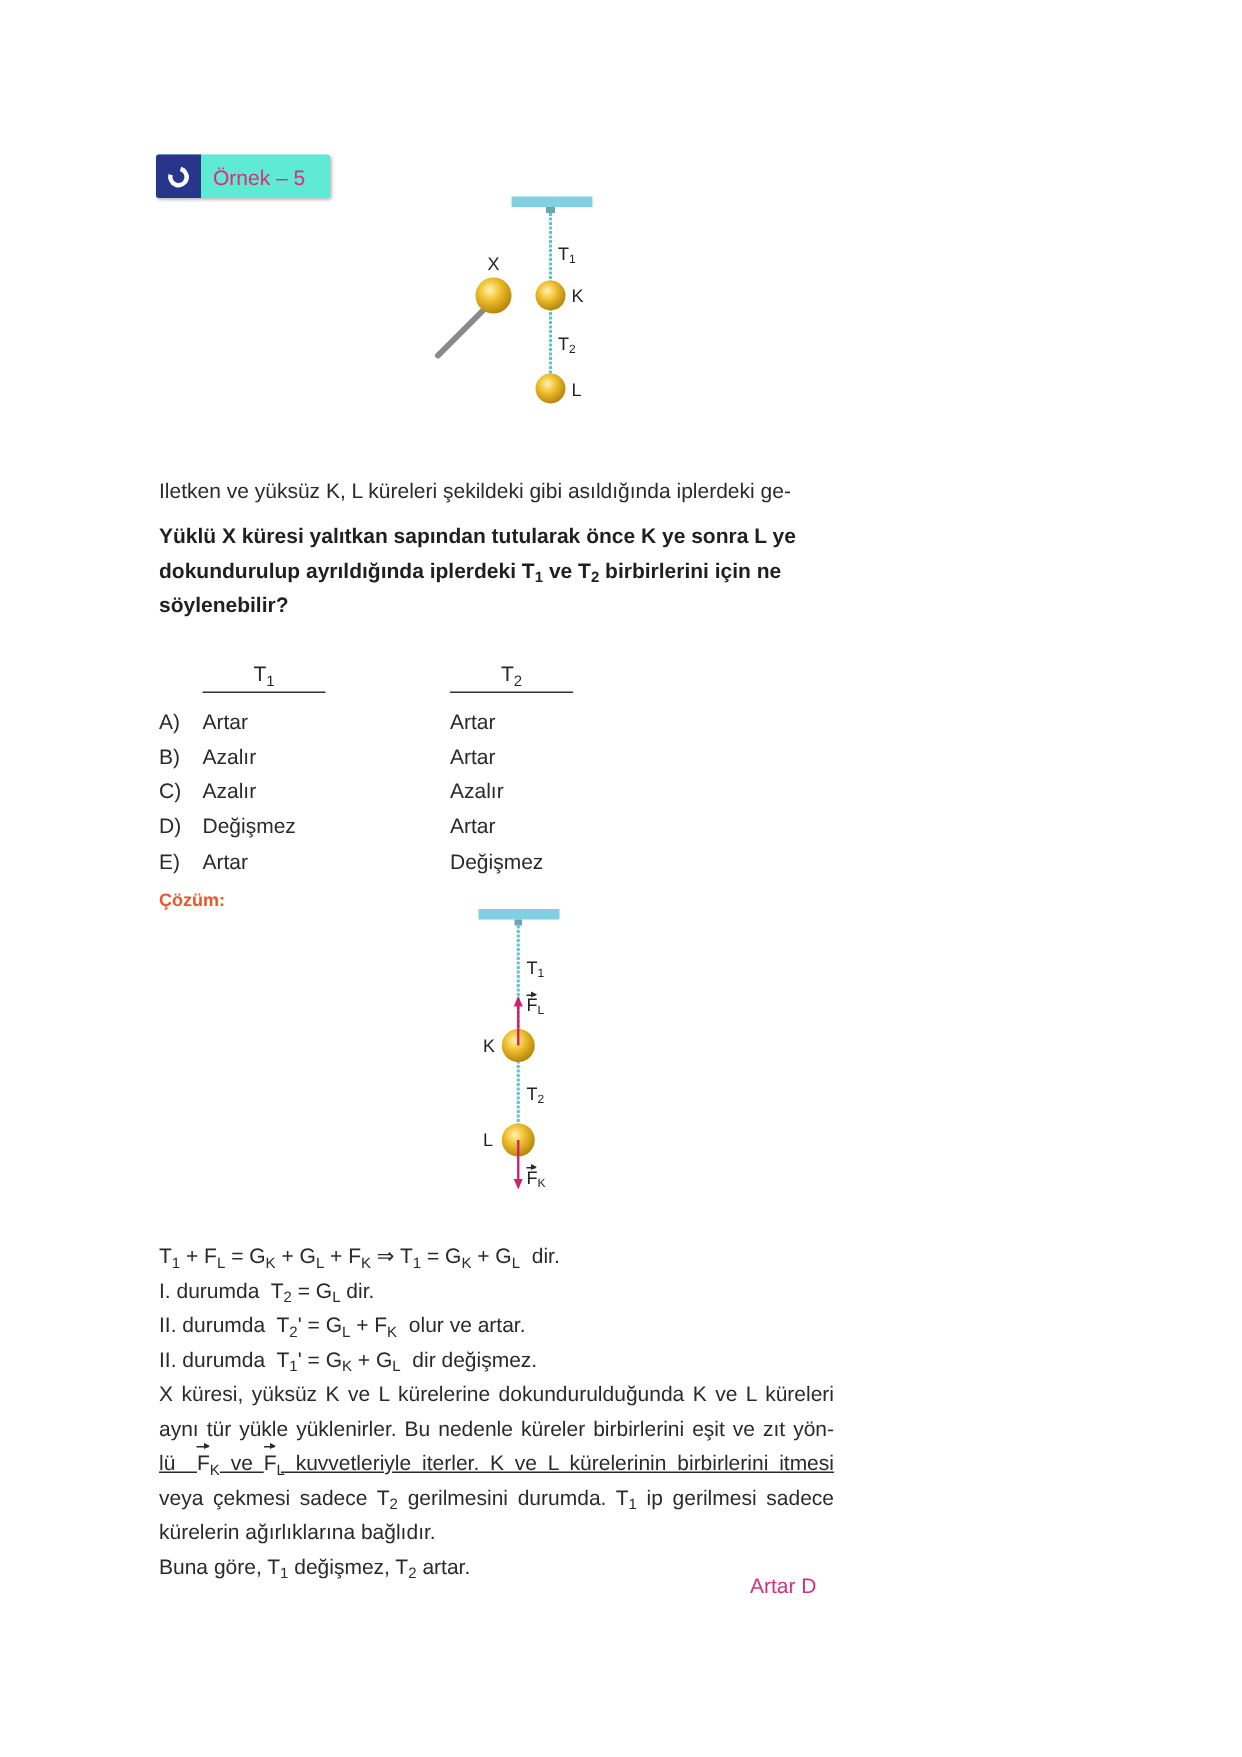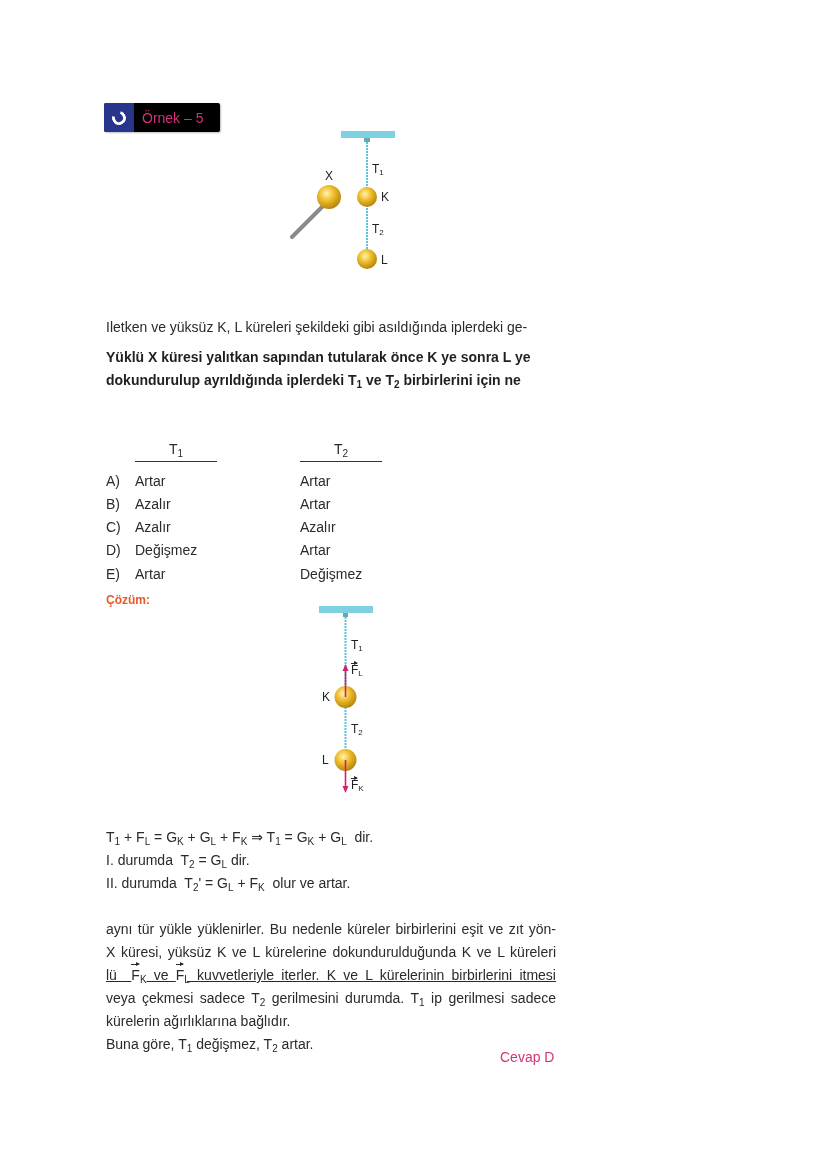--- a/index.html
+++ b/index.html
@@ -1,21 +1,21 @@
 <!DOCTYPE html>
 <html><head>
 <meta charset="utf-8">
 <style>
   * { box-sizing: border-box; margin: 0; padding: 0; }
   html, body { width: 828px; height: 1171px; background: #ffffff; }
   body { position: relative; font-family: "Liberation Sans", sans-serif; color: #2a2a2a; overflow: hidden; }
   .abs { position: absolute; }
 
   
-  .badge { left: 104px; top: 103px; width: 116px; height: 29px; background: #000000; border-radius: 2px;
+  .badge { left: 104px; top: 103px; width: 116px; height: 29px; background: #5eead4; border-radius: 2px;
            box-shadow: 1px 1px 2px rgba(0,0,0,0.25); display: flex; align-items: center; }
   .badge-icon { width: 30px; height: 29px; background: #27358a; display: flex; align-items: center; justify-content: center; border-radius: 2px 0 0 2px; }
   .badge-icon .ring { width: 14px; height: 14px; border: 3px solid #ffffff; border-radius: 50%; border-top-color: transparent; transform: rotate(-30deg); }
   .badge-label { margin-left: 8px; font-size: 14px; color: #d4317a; }
 
   
   .para { left: 106px; width: 450px; font-size: 14px; line-height: 23px; text-align: justify; }
   .bold { font-weight: bold; color: #1f1f1f; }
   sub { font-size: 10px; vertical-align: -3px; line-height: 0; }
   .vec { position: relative; display: inline-block; }
@@ -70,20 +70,21 @@
   <span class="abs lbl" style="left:92px; top:37px;"><span>T</span><sub>1</sub></span>
   <span class="abs lbl" style="left:92px; top:97px;"><span>T</span><sub>2</sub></span>
 </div>
 
 <div class="abs para" style="top:316px;">
   <div>Iletken ve yüksüz K, L küreleri şekildeki gibi asıldığında iplerdeki ge-</div>
 </div>
 <div class="abs para bold" style="top:346px;">
   <div>Yüklü X küresi yalıtkan sapından tutularak önce K ye sonra L ye</div>
   <div><span>dokundurulup ayrıldığında iplerdeki T</span><sub>1</sub><span> ve T</span><sub>2</sub><span> birbirlerini için ne</span></div>
+  <div>söylenebilir?</div>
 </div>
 
 <div class="abs opt-head" style="left:135px; top:441px; width:82px;"><span>T</span><sub>1</sub></div>
 <div class="abs opt-rule" style="left:135px; top:461px; width:82px;"></div>
 <div class="abs opt-head" style="left:300px; top:441px; width:82px;"><span>T</span><sub>2</sub></div>
 <div class="abs opt-rule" style="left:300px; top:461px; width:82px;"></div>
 
 <div class="abs opt-row" style="top:473px;">
   <span class="opt-letter">A)</span>
   <span class="opt-t1">Artar</span>
@@ -136,24 +137,25 @@
   <span class="abs lbl" style="left:12px; top:90px;">K</span>
   <span class="abs lbl" style="left:41px; top:122px;"><span>T</span><sub>2</sub></span>
   <span class="abs lbl" style="left:12px; top:153px;">L</span>
   <span class="abs lbl" style="left:41px; top:178px;"><span class="vec">F</span><sub>K</sub></span>
 </div>
 
 <div class="abs para" style="top:826px; text-align:left;">
   <div><span>T</span><sub>1</sub><span> + F</span><sub>L</sub><span> = G</span><sub>K</sub><span> + G</span><sub>L</sub><span> + F</span><sub>K</sub><span style="white-space:pre"> ⇒ </span><span>T</span><sub>1</sub><span> = G</span><sub>K</sub><span> + G</span><sub>L</sub><span style="white-space:pre">  dir.</span></div>
   <div><span style="white-space:pre">I. durumda  T</span><sub>2</sub><span> = G</span><sub>L</sub><span> dir.</span></div>
   <div><span style="white-space:pre">II. durumda  T</span><sub>2</sub><span>' = G</span><sub>L</sub><span> + F</span><sub>K</sub><span style="white-space:pre">  olur ve artar.</span></div>
+  <div><span style="white-space:pre">II. durumda  T</span><sub>1</sub><span>' = G</span><sub>K</sub><span> + G</span><sub>L</sub><span style="white-space:pre">  dir değişmez.</span></div>
 </div>
 
 <div class="abs para" style="top:918px;">
+  <div style="text-align:justify; text-align-last:justify;">X küresi, yüksüz K ve L kürelerine dokundurulduğunda K ve L küreleri</div>
   <div style="text-align:justify; text-align-last:justify;">aynı tür yükle yüklenirler. Bu nedenle küreler birbirlerini eşit ve zıt yön-</div>
-  <div style="text-align:justify; text-align-last:justify;">X küresi, yüksüz K ve L kürelerine dokundurulduğunda K ve L küreleri</div>
   <div style="text-align:justify; text-align-last:justify;text-decoration:underline;"><span style="white-space:pre">lü  </span><span class="vec">F</span><sub>K</sub><span style="white-space:pre"> ve </span><span class="vec">F</span><sub>L</sub><span> kuvvetleriyle iterler. K ve L kürelerinin birbirlerini itmesi</span></div>
   <div style="text-align:justify; text-align-last:justify;"><span>veya çekmesi sadece T</span><sub>2</sub><span> gerilmesini durumda. T</span><sub>1</sub><span> ip gerilmesi sadece</span></div>
   <div>kürelerin ağırlıklarına bağlıdır.</div>
   <div><span>Buna göre, T</span><sub>1</sub><span> değişmez, T</span><sub>2</sub><span> artar.</span></div>
 </div>
 
-<div class="abs cevap">Cevap D</div>
+<div class="abs cevap">Artar D</div>
 
 </body></html>

